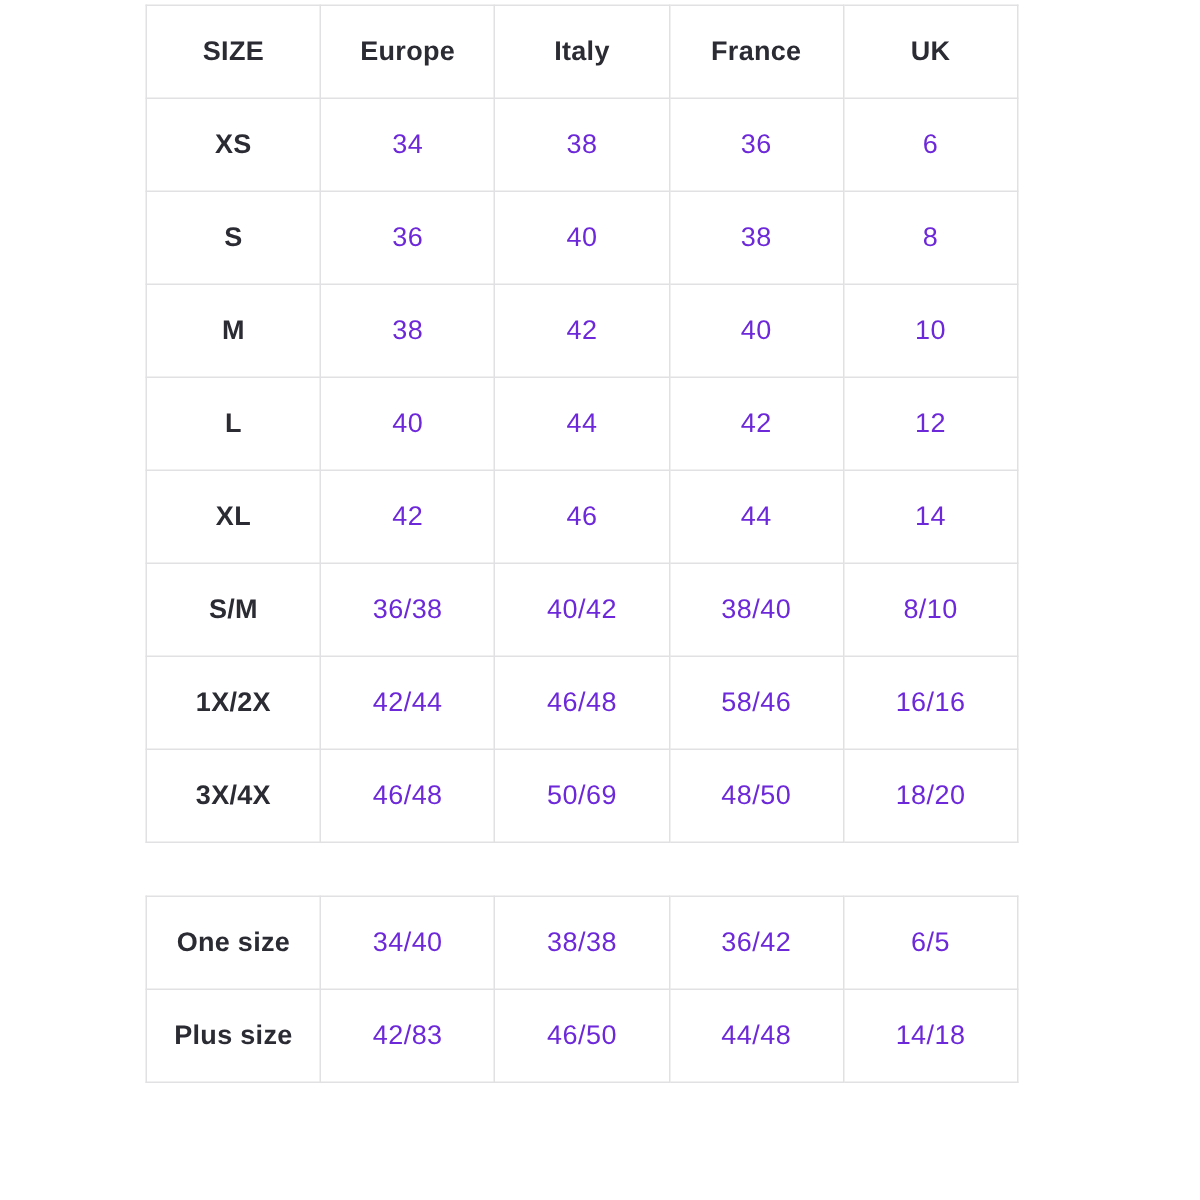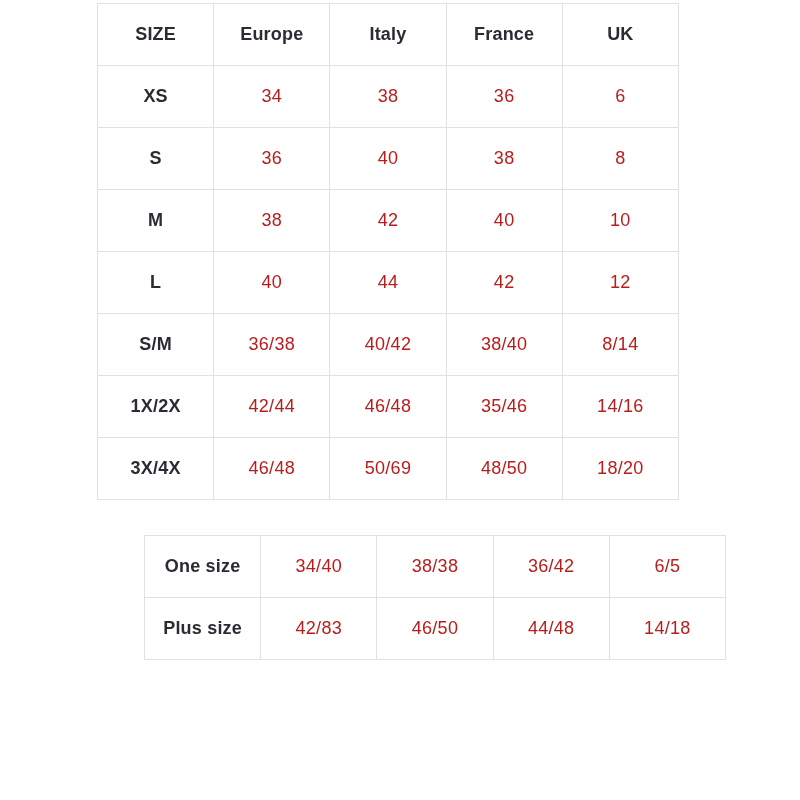--- a/index.html
+++ b/index.html
@@ -22,42 +22,41 @@
     top: 3px;
     width: 582px;
   }
   table.size-table {
     border-collapse: collapse;
     table-layout: fixed;
     width: 582px;
   }
   table.size-table + table.size-table {
     margin-top: 35px;
-    margin-left: 47px;
   }
   table.size-table th,
   table.size-table td {
     border: 1px solid #e1e1e4;
     text-align: center;
     vertical-align: middle;
     height: 62px;
     padding: 0;
     background: #ffffff;
     box-sizing: border-box;
   }
   table.size-table th {
     font-size: 18px;
     font-weight: 700;
     color: #2b2b34;
     letter-spacing: 0.2px;
   }
   table.size-table td {
     font-size: 18px;
     font-weight: 400;
-    color: #b91c1c;
+    color: #6d28d9;
     letter-spacing: 0.3px;
   }
 </style>
 </head>
 <body>
 
 <div class="page">
   <div class="tables-wrap">
     <table class="size-table">
         <thead>
@@ -92,32 +91,39 @@
             <td>10</td>
           </tr>
           <tr>
             <th>L</th>
             <td>40</td>
             <td>44</td>
             <td>42</td>
             <td>12</td>
           </tr>
           <tr>
+            <th>XL</th>
+            <td>42</td>
+            <td>46</td>
+            <td>44</td>
+            <td>14</td>
+          </tr>
+          <tr>
             <th>S/M</th>
             <td>36/38</td>
             <td>40/42</td>
             <td>38/40</td>
-            <td>8/14</td>
+            <td>8/10</td>
           </tr>
           <tr>
             <th>1X/2X</th>
             <td>42/44</td>
             <td>46/48</td>
-            <td>35/46</td>
-            <td>14/16</td>
+            <td>58/46</td>
+            <td>16/16</td>
           </tr>
           <tr>
             <th>3X/4X</th>
             <td>46/48</td>
             <td>50/69</td>
             <td>48/50</td>
             <td>18/20</td>
           </tr>
         </tbody>
       </table>

